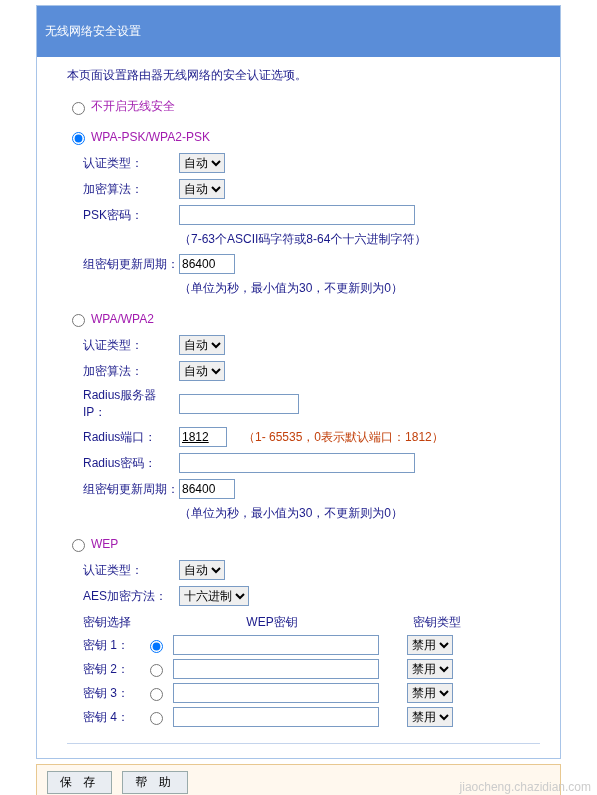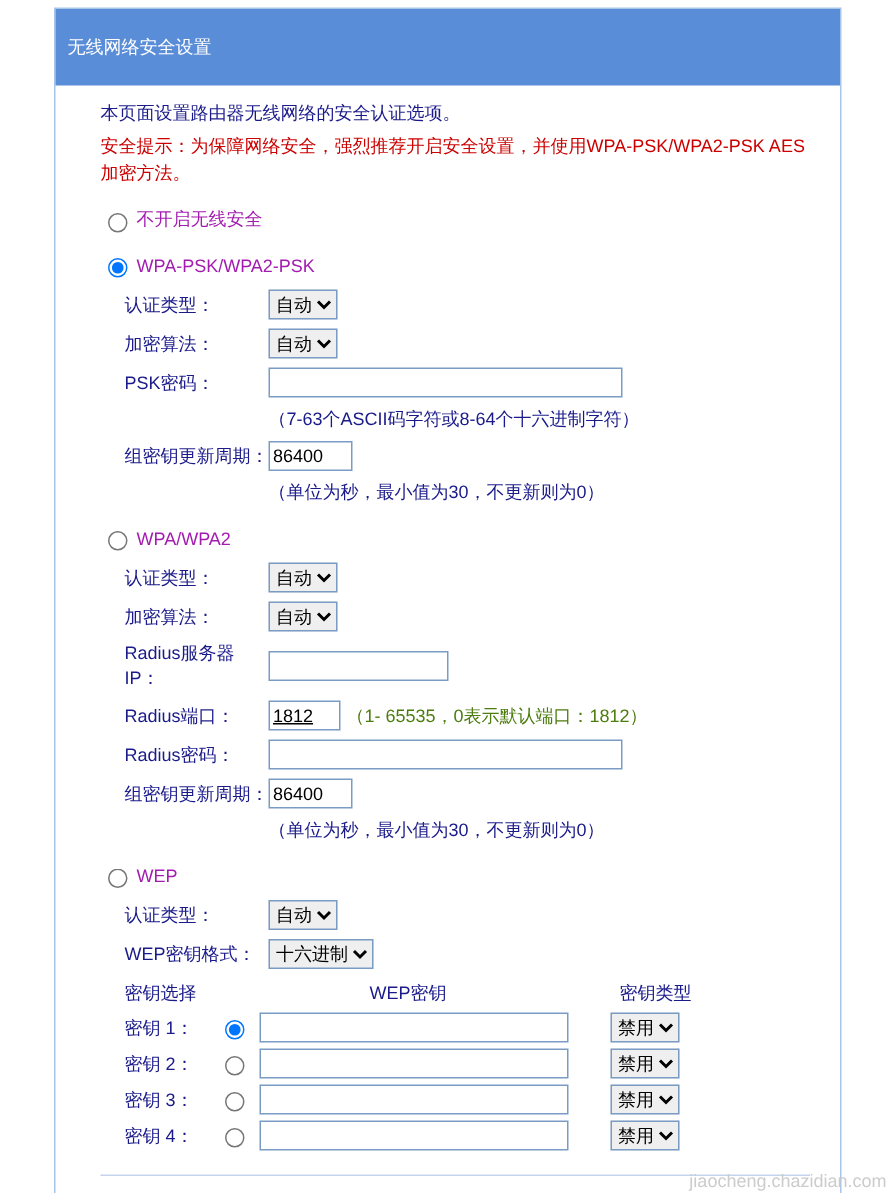--- a/index.html
+++ b/index.html
@@ -10,42 +10,41 @@
 .warning{color:#c00;line-height:1.5}
 .section{margin-top:14px}
 .radio-row{display:flex;align-items:center;margin-bottom:8px}
 input[type=radio]{margin-right:6px}
 .radio-label{color:#a21caf}
 .field-row{display:flex;align-items:center;margin:6px 0 6px 16px}
 .label{width:96px;color:#1a1a8a}
 select{font-size:12px;border:1px solid #7a9bc4;height:20px}
 input[type=text]{font-size:12px;border:1px solid #7a9bc4;height:16px;padding:1px 2px}
 .hint{color:#1a1a8a;margin-left:112px;margin-bottom:6px}
-.hint-right{color:#4d7c0f;margin-left:4px}
+.hint-right{color:#c2410c;margin-left:16px}
 .wep-header{display:flex;margin:8px 0 4px 16px;color:#1a1a8a}
 .wep-header .c1{width:74px}
 .wep-header .c2{width:230px;text-align:center}
 .wep-header .c3{width:100px;text-align:center}
 .wep-row{display:flex;align-items:center;margin:4px 0 4px 16px}
 .wep-row .kl{width:62px;color:#1a1a8a}
 .wep-row input[type=radio]{margin-right:10px}
 .wep-row input[type=text]{width:200px;margin-right:28px}
 .divider{border-top:1px solid #c4d4ec;margin:16px 0 0 0}
 .footer-bar{display:flex;align-items:center;background:#fff8ee;border:1px solid #e8c890;margin:5px 36px 0 36px;padding:6px 10px}
 .btn{background:#e9edf2;border:1px solid #9aa;padding:2px 12px;margin-right:10px;font-size:12px;letter-spacing:4px}
 .watermark{position:absolute;right:6px;top:780px;color:#ccc;font-size:12px}
 </style>
 </head>
 <body>
 
 <div class="panel">
   <div class="panel-header">无线网络安全设置</div>
   <div class="panel-body">
     <div class="intro">本页面设置路由器无线网络的安全认证选项。</div>
-    <div class="warning">安全提示：为保障网络安全，强烈推荐开启安全设置，并使用WPA-PSK/WPA2-PSK AES加密方法。</div>
 
     <div class="section">
       <div class="radio-row">
         <input type="radio" name="sec" style="">
         <span class="radio-label">不开启无线安全</span>
       </div>
     </div>
 
     <div class="section">
       <div class="radio-row">
@@ -108,21 +107,21 @@
     <div class="section">
       <div class="radio-row">
         <input type="radio" name="sec" style="">
         <span class="radio-label">WEP</span>
       </div>
       <div class="field-row">
         <span class="label">认证类型：</span>
         <select><option>自动</option></select>
       </div>
       <div class="field-row">
-        <span class="label">WEP密钥格式：</span>
+        <span class="label">AES加密方法：</span>
         <select><option>十六进制</option></select>
       </div>
       <div class="wep-header">
         <span class="c1">密钥选择</span>
         <span class="c2">WEP密钥</span>
         <span class="c3">密钥类型</span>
       </div>
       <div class="wep-row">
         <span class="kl">密钥 1：</span>
         <input type="radio" name="wk" checked="" style="">

